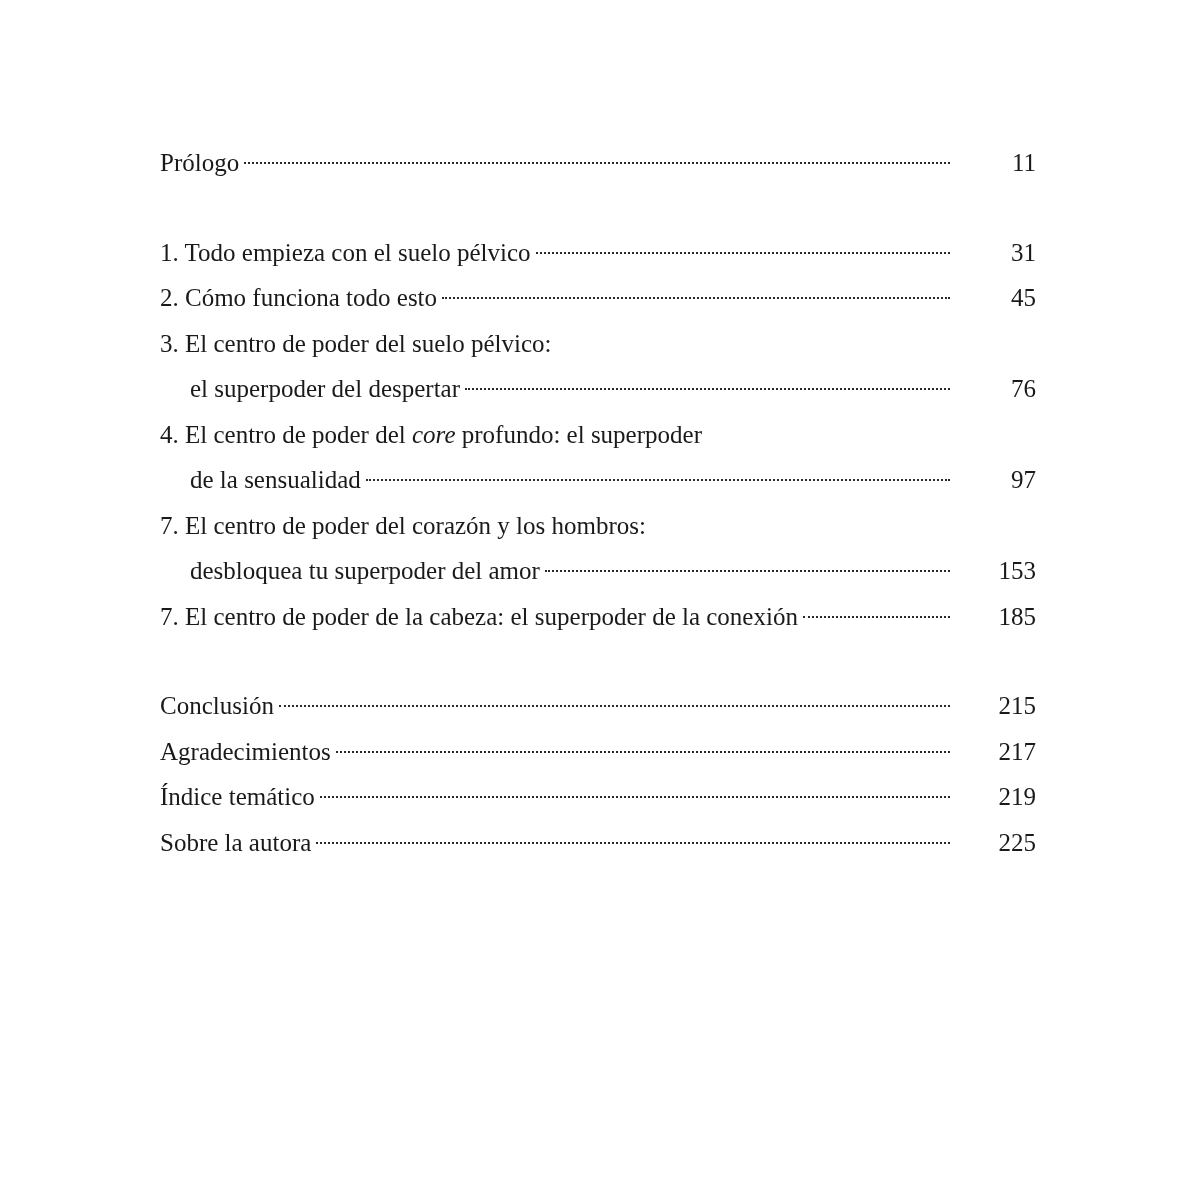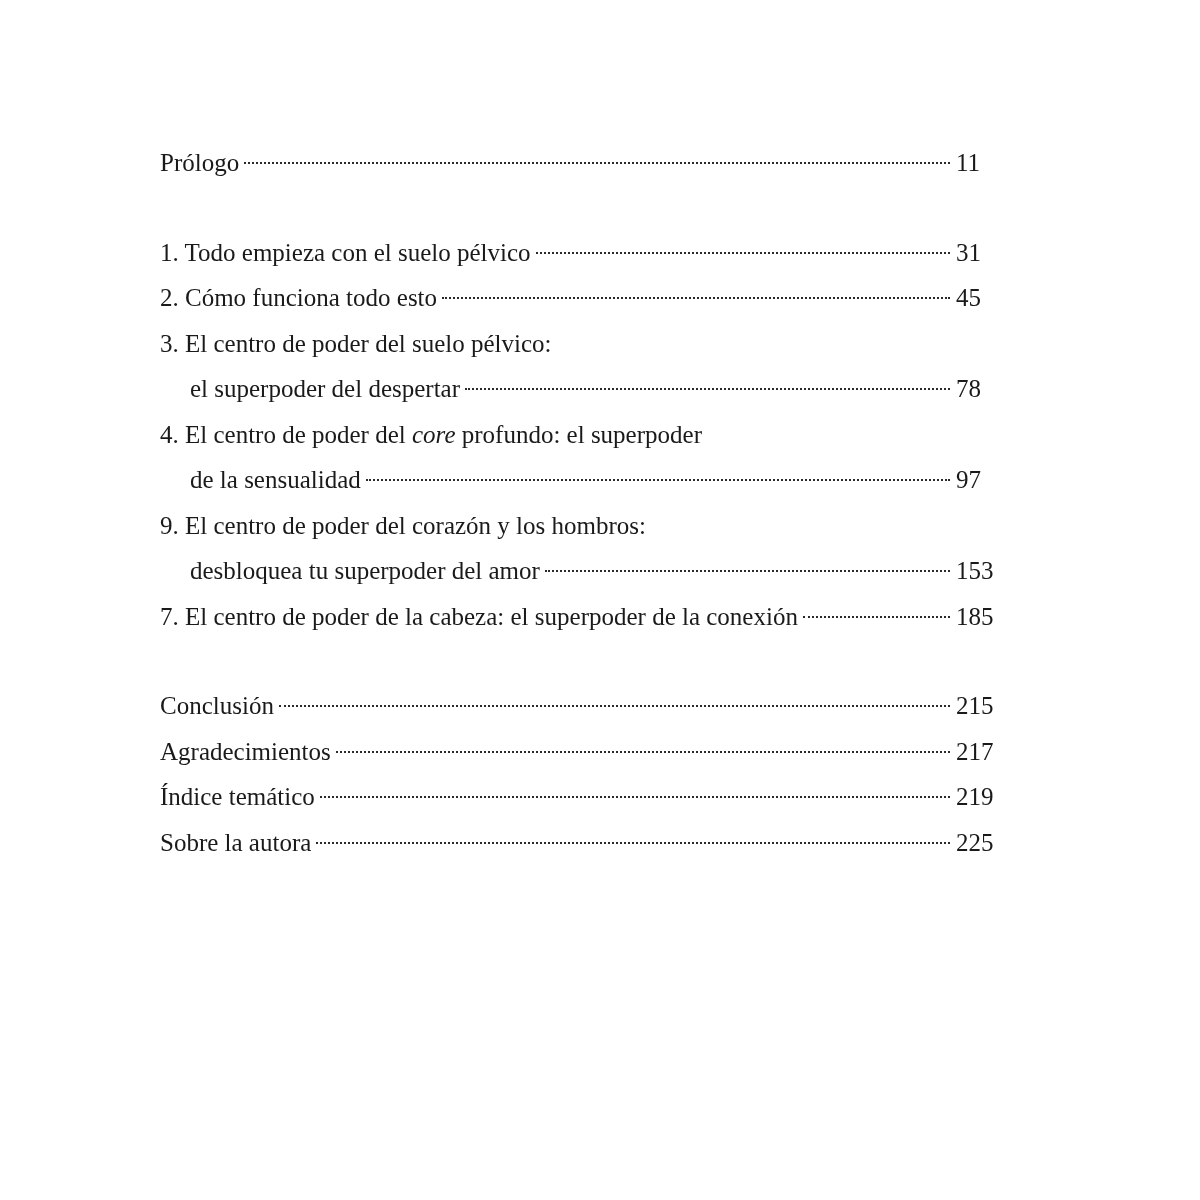--- a/index.html
+++ b/index.html
@@ -46,21 +46,21 @@
       height: 0;
       border-bottom: 2px dotted #2a2a2a;
       position: relative;
       top: -7px;
       margin-left: 2px;
     }
     .line .page {
       position: absolute;
       right: 0;
       top: 0;
-      text-align: left;
+      text-align: right;
       width: 80px;
     }
     .line.no-leader .lead-row { width: auto; align-items: flex-end; }
     em { }
   </style>
 </head>
 <body>
 
 <div class="toc">
 
@@ -96,21 +96,21 @@
       <div class="line no-leader">
         <div class="lead-row">
           <span class="text">3. El centro de poder del suelo pélvico:</span>
         </div>
       </div>
       <div class="line">
         <div class="lead-row">
           <span class="text indent">el superpoder del despertar</span>
           <span class="dots"></span>
         </div>
-        <span class="page">78</span>
+        <span class="page">76</span>
       </div>
     </div>
 
     <div>
       <div class="line no-leader">
         <div class="lead-row">
           <span class="text"><span>4. El centro de poder del </span><em>core</em><span> profundo: el superpoder</span></span>
         </div>
       </div>
       <div class="line">
@@ -119,21 +119,21 @@
           <span class="dots"></span>
         </div>
         <span class="page">97</span>
       </div>
     </div>
 
 
     <div>
       <div class="line no-leader">
         <div class="lead-row">
-          <span class="text">9. El centro de poder del corazón y los hombros:</span>
+          <span class="text">7. El centro de poder del corazón y los hombros:</span>
         </div>
       </div>
       <div class="line">
         <div class="lead-row">
           <span class="text indent">desbloquea tu superpoder del amor</span>
           <span class="dots"></span>
         </div>
         <span class="page">153</span>
       </div>
     </div>

